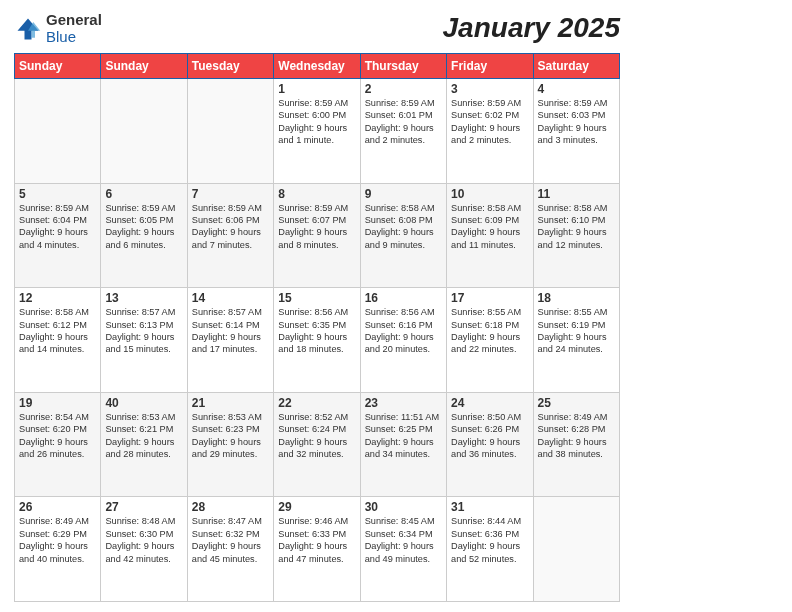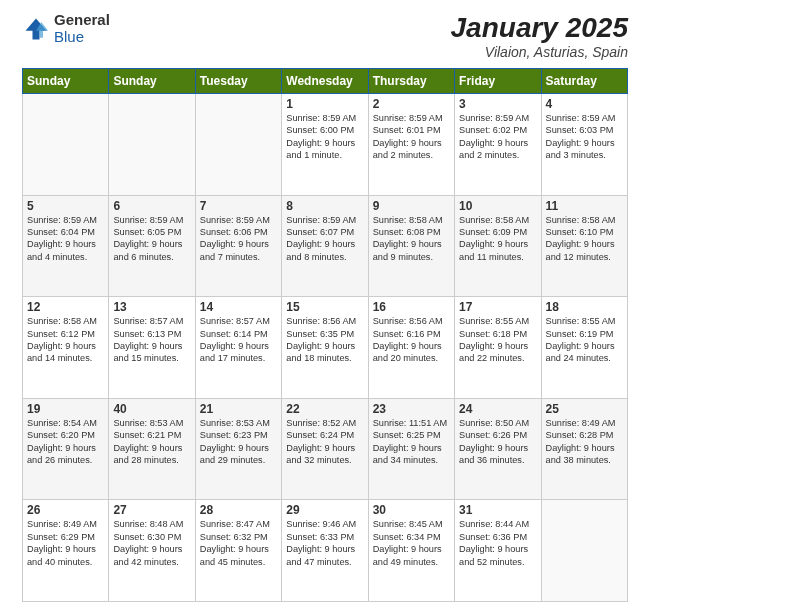--- a/index.html
+++ b/index.html
@@ -9,21 +9,20 @@
       width: 792px;
       height: 612px;
       overflow: hidden;
     }
     .page {
       width: 634px;
       height: 612px;
       padding: 12px 14px 10px 14px;
       display: flex;
       flex-direction: column;
-      margin-left: 8px;
     }
     .header {
       display: flex;
       justify-content: space-between;
       align-items: flex-start;
       margin-bottom: 8px;
     }
     .logo {
       display: flex;
       align-items: center;
@@ -62,21 +61,21 @@
       color: #444;
     }
     .calendar {
       flex: 1;
       border: 1px solid #ccc;
       border-collapse: collapse;
       width: 100%;
       table-layout: fixed;
     }
     .calendar thead tr th {
-      background-color: #4d7c0f;
+      background-color: #ef4444;
       color: #fff;
       font-size: 12px;
       padding: 5px 4px;
       text-align: left;
       border: 1px solid #1a5fa8;
     }
     .calendar tbody tr td {
       vertical-align: top;
       border: 1px solid #ccc;
       padding: 3px 4px;
@@ -114,21 +113,20 @@
         <polygon points="16,4 28,18 20,18 20,28 12,28 12,18 4,18" fill="#1a5fa8"></polygon>
         <polygon points="22,8 30,18 24,18 24,26 20,26 20,18 16,18" fill="#4a9fd4" opacity="0.7"></polygon>
       </svg>
       <div class="logo-text">
         <span class="logo-general">General</span>
         <span class="logo-blue">Blue</span>
       </div>
     </div>
     <div class="title-block">
       <div class="main-title">January 2025</div>
-      <div class="sub-title">Vilaion, Asturias, Spain</div>
     </div>
   </div>
 
   <table class="calendar">
     <thead>
       <tr>
       <th>Sunday</th>
           <th>Sunday</th>
           <th>Tuesday</th>
           <th>Wednesday</th>

